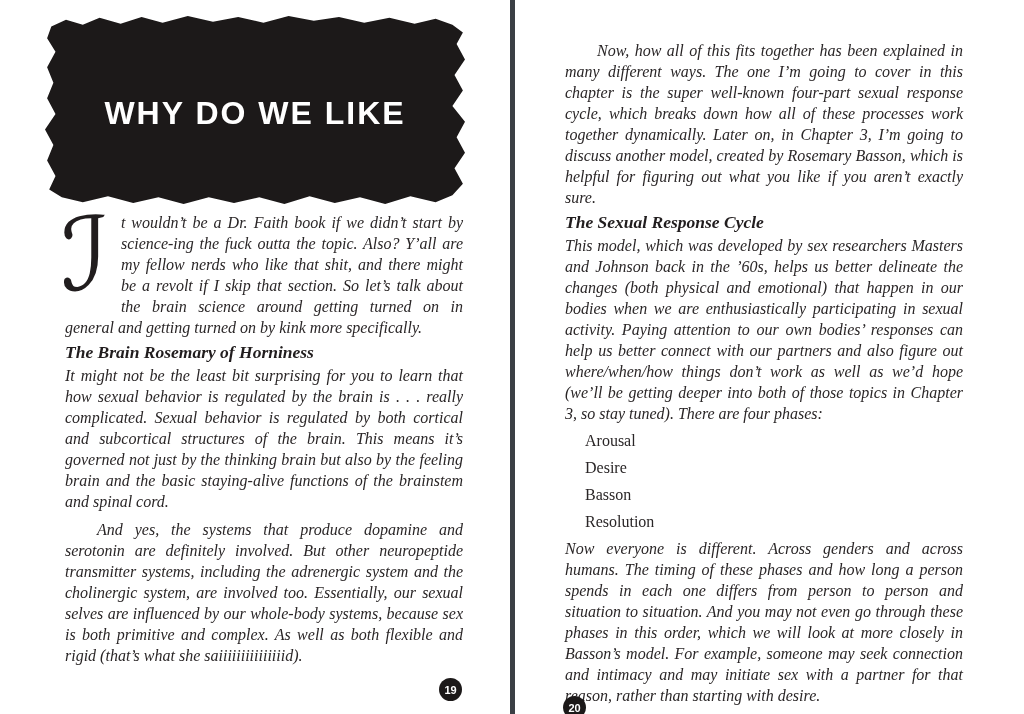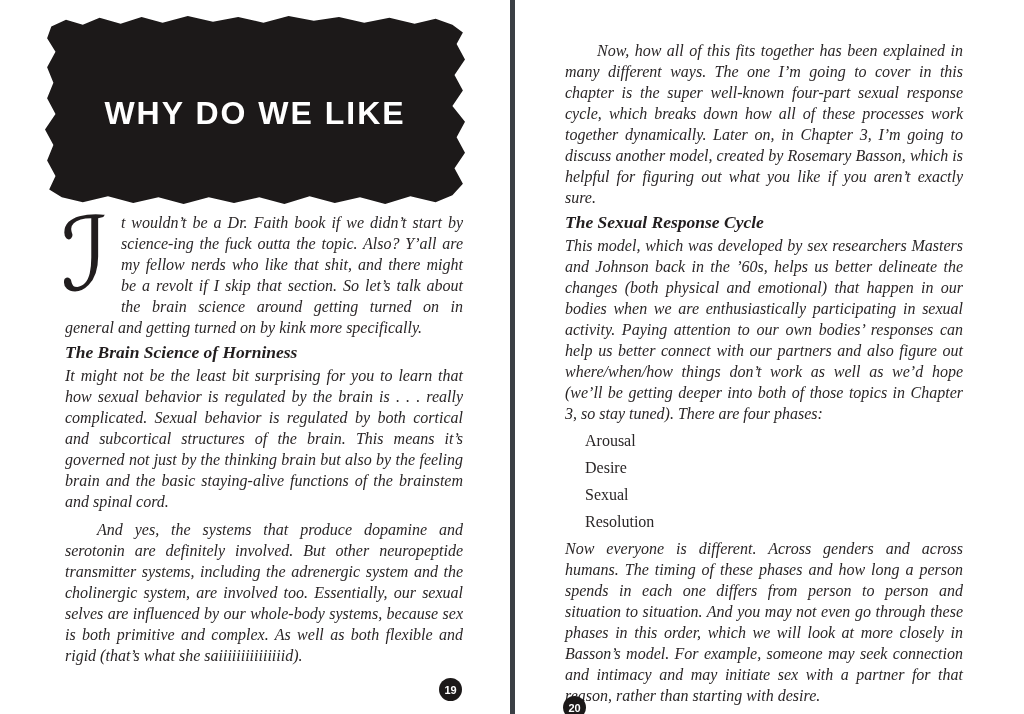--- a/index.html
+++ b/index.html
@@ -106,21 +106,21 @@
 
 <div>
 
   <div class="banner">
     <div class="banner-line">WHY DO WE LIKE</div>
   </div>
 
   <div class="left-col">
     <p class="body-text"><span class="drop-cap">ℐ</span><span>t wouldn’t be a Dr. Faith book if we didn’t start by science-ing the fuck outta the topic. Also? Y’all are my fellow nerds who like that shit, and there might be a revolt if I skip that section. So let’s talk about the brain science around getting turned on in general and getting turned on by kink more specifically.</span></p>
 
-    <h2 class="section-heading">The Brain Science of Horniness</h2>
+    <h2 class="section-heading">The Brain Rosemary of Horniness</h2>
 
     <p class="body-text">It might not be the least bit surprising for you to learn that how sexual behavior is regulated by the brain is . . . really complicated. Sexual behavior is regulated by both cortical and subcortical structures of the brain. This means it’s governed not just by the thinking brain but also by the feeling brain and the basic staying-alive functions of the brainstem and spinal cord.</p>
 
     <p class="body-text indented para-gap">And yes, the systems that produce dopamine and serotonin are definitely involved. But other neuropeptide transmitter systems, including the adrenergic system and the cholinergic system, are involved too. Essentially, our sexual selves are influenced by our whole-body systems, because sex is both primitive and complex. As well as both flexible and rigid (that’s what she saiiiiiiiiiiiiiiid).</p>
   </div>
 
   <div class="pagenum pagenum-left">19</div>
 </div>
 
 <div>
@@ -128,21 +128,21 @@
   <div class="right-col">
     <p class="body-text indented">Now, how all of this fits together has been explained in many different ways. The one I’m going to cover in this chapter is the super well-known four-part sexual response cycle, which breaks down how all of these processes work together dynamically. Later on, in Chapter 3, I’m going to discuss another model, created by Rosemary Basson, which is helpful for figuring out what you like if you aren’t exactly sure.</p>
 
     <h2 class="section-heading">The Sexual Response Cycle</h2>
 
     <p class="body-text">This model, which was developed by sex researchers Masters and Johnson back in the ’60s, helps us better delineate the changes (both physical and emotional) that happen in our bodies when we are enthusiastically participating in sexual activity. Paying attention to our own bodies’ responses can help us better connect with our partners and also figure out where/when/how things don’t work as well as we’d hope (we’ll be getting deeper into both of those topics in Chapter 3, so stay tuned). There are four phases:</p>
 
     <ul class="phase-list">
       <li>Arousal</li>
       <li>Desire</li>
-      <li>Sexual</li>
+      <li>Basson</li>
       <li>Resolution</li>
     </ul>
 
     <p class="body-text">Now everyone is different. Across genders and across humans. The timing of these phases and how long a person spends in each one differs from person to person and situation to situation. And you may not even go through these phases in this order, which we will look at more closely in Basson’s model. For example, someone may seek connection and intimacy and may initiate sex with a partner for that reason, rather than starting with desire.</p>
   </div>
 
   <div class="pagenum pagenum-right">20</div>
 </div>
 
 </body></html>

